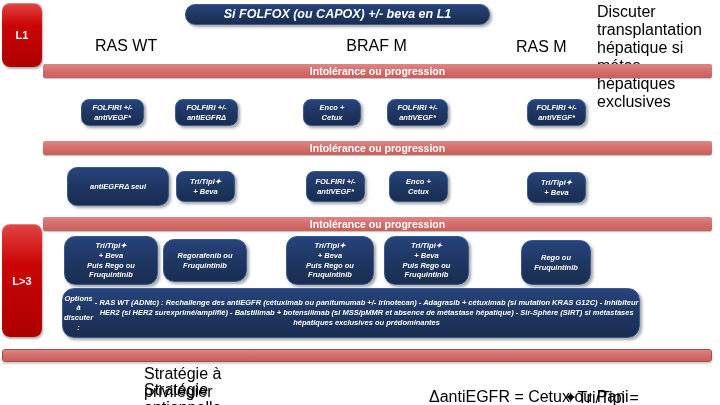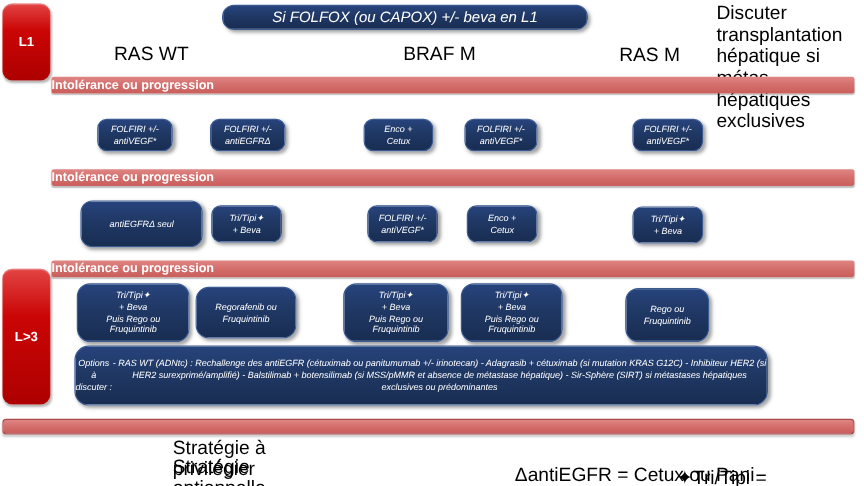--- a/index.html
+++ b/index.html
@@ -19,33 +19,33 @@
     color:#fff; font-weight:bold; font-size:11px;
     display:flex; align-items:center; justify-content:center; z-index:3;
   }
 
   
   .band {
     left:43px; width:669px; height:14px; border-radius:2px;
     background:linear-gradient(180deg,#de8684 0%, #d26b69 55%, #c95f5d 100%);
     box-shadow:0 1px 1px rgba(0,0,0,.25);
     color:#fff; font-weight:bold; font-size:10.5px; line-height:14px;
-    text-align:left; z-index:2;
+    text-align:center; z-index:2;
   }
   .band-empty {
     left:2px; top:349px; width:710px; height:13px; border-radius:3px;
     background:linear-gradient(180deg,#de8684 0%, #d26b69 55%, #c95f5d 100%);
     border:1px solid #a84a48; box-shadow:0 2px 2px rgba(0,0,0,.2); z-index:2;
   }
 
   
   .navy {
     background:linear-gradient(180deg,#27437c 0%, #1f3864 45%, #192d52 100%);
     border:1px solid #3a5档; border:1px solid #3a5a90; border-radius:8px;
-    color:#fff; font-weight:normal; font-style:italic;
+    color:#fff; font-weight:bold; font-style:italic;
     display:flex; align-items:center; justify-content:center; text-align:center;
     font-size:7.5px; line-height:1.3; z-index:4;
     box-shadow:2px 2px 3px rgba(90,90,90,.55);
   }
   .header-box { border-radius:10px; font-size:12.5px; font-style:italic; }
   .options-box { border-radius:12px; z-index:4; }
 
   
   .mut {
     background:linear-gradient(180deg,#dd827f 0%, #d16765 55%, #c65ا; background:linear-gradient(180deg,#dd827f 0%, #d16765 55%, #c65a58 100%);
@@ -137,21 +137,21 @@
 
   <div class="abs navy header-box" style="left:185px;top:4px;width:305px;height:21px;">
     <span>Si FOLFOX (ou CAPOX) +/- beva en L1</span>
   </div>
 
   <div class="abs note" style="left:597px;top:3px;width:119px;height:43px;">
     <span>Discuter transplantation hépatique si métas hépatiques exclusives</span>
   </div>
 
   <div class="abs mut" style="left:95px;top:37px;width:110px;height:18px;"><span>RAS WT</span></div>
-  <div class="abs mut" style="left:336px;top:37px;width:117px;height:18px;"><span>BRAF M</span></div>
+  <div class="abs mut" style="left:318px;top:37px;width:117px;height:18px;text-align:center;"><span>BRAF M</span></div>
   <div class="abs mut" style="left:516px;top:38px;width:74px;height:17px;"><span>RAS M</span></div>
 
   <div class="abs navy" style="left:81px;top:99px;width:63px;height:27px;">
       <span class="pre">FOLFIRI +/-
 antiVEGF*</span>
     </div>
   <div class="abs navy" style="left:175px;top:99px;width:63px;height:27px;">
       <span class="pre">FOLFIRI +/-
 antiEGFRΔ</span>
     </div>

